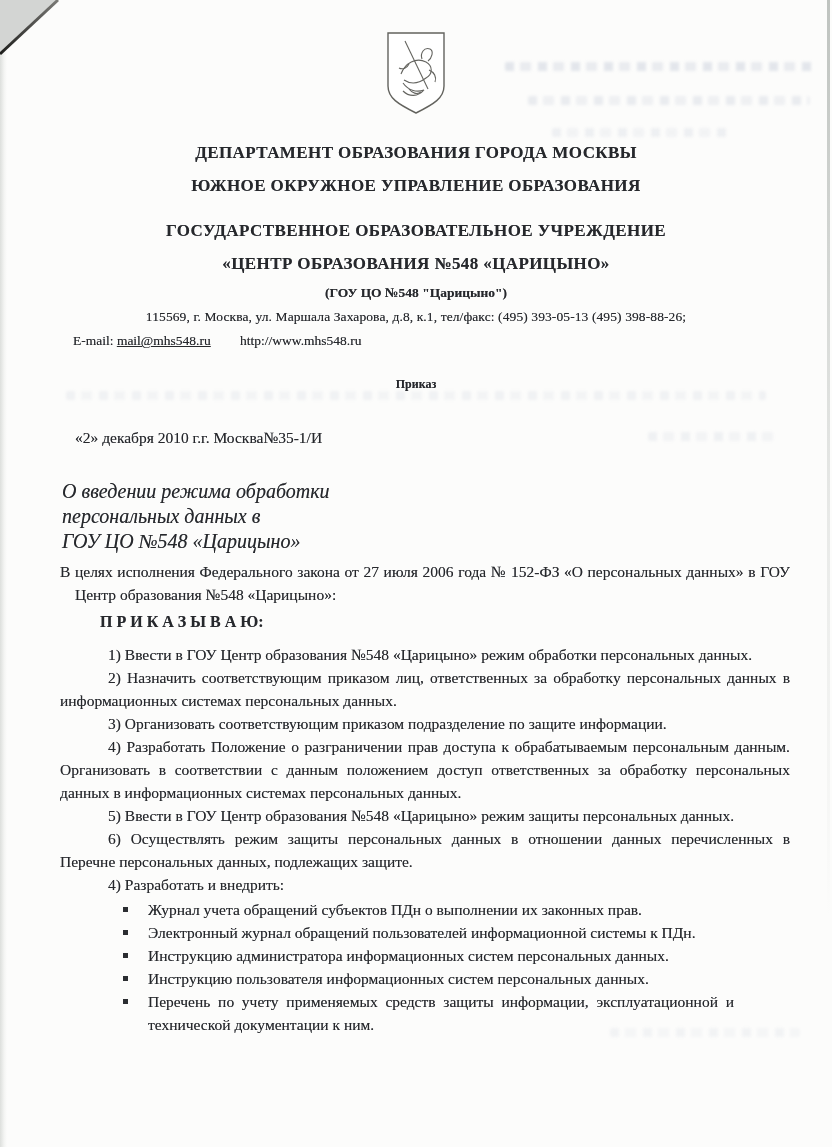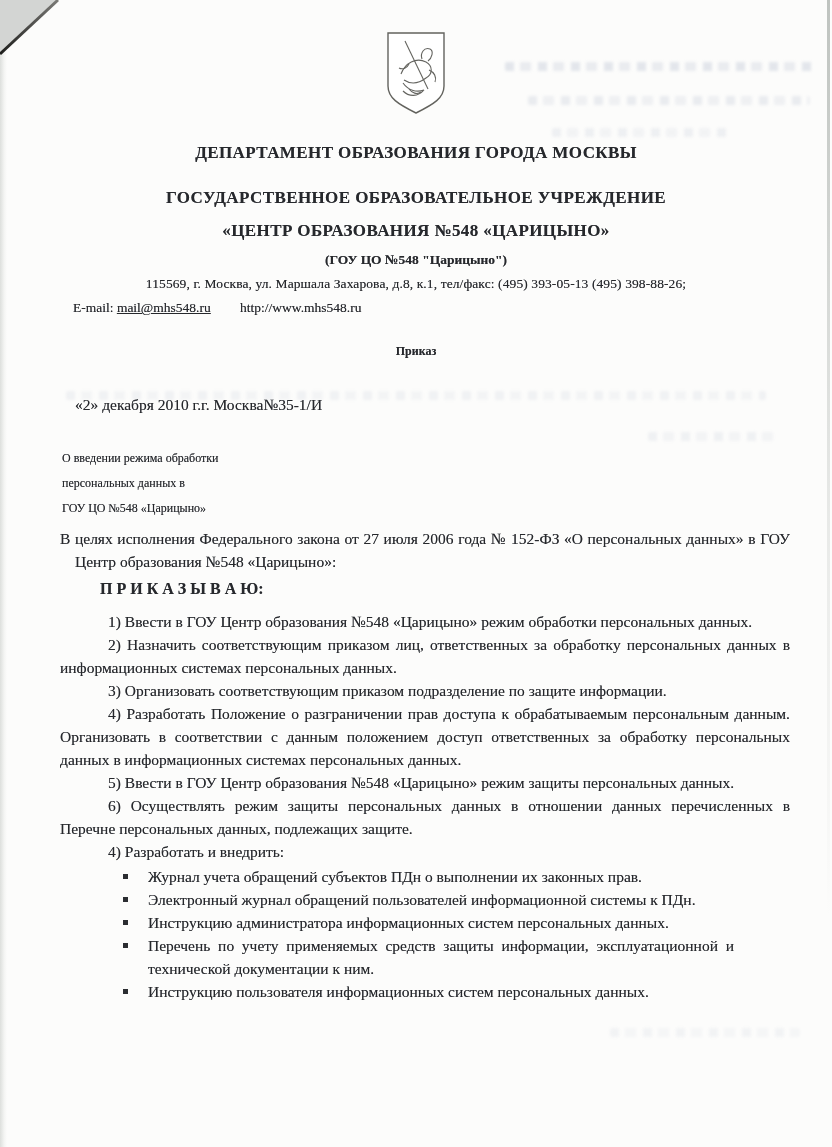--- a/index.html
+++ b/index.html
@@ -42,21 +42,21 @@
   .lh-address { text-align: center; font-size: 13.5px; line-height: 24px; letter-spacing: 0.1px; }
   .lh-email { font-size: 13.5px; line-height: 24px; padding-left: 73px; }
   .lh-email .email-link { text-decoration: underline; }
   .lh-email .site { margin-left: 26px; }
   
   .doc-title { text-align: center; font-weight: bold; font-size: 12px; line-height: 26px; margin-top: 18px; }
   .date-row {
     display: flex; justify-content: flex-start;
     margin: 30px 48px 0 75px; font-size: 15.5px; line-height: 22px;
   }
-  .subject { margin: 30px 60px 0 62px; font-size: 12px; line-height: 25px; }
+  .subject { margin: 30px 60px 0 62px; font-size: 20px; line-height: 25px; font-style: italic; }
   .body-text { margin: 0 42px 0 60px; font-size: 15.5px; line-height: 23px; text-align: justify; }
   .preamble { margin-top: 6px; padding-left: 15px; text-indent: -15px; }
   .order-word { font-weight: bold; font-size: 16px; margin: 3px 42px 0 100px; line-height: 26px; }
   .items { margin-top: 8px; }
   .item { text-indent: 48px; }
   ul.subitems { margin: 2px 0 0 148px; padding: 0; width: 586px; list-style: none; }
   ul.subitems li {
     position: relative; font-size: 15.5px; line-height: 23px; text-align: justify;
   }
   ul.subitems li .sq {
@@ -98,20 +98,21 @@
         <path d="M37 29 C35 23 39 17 45 19 C49 21 47 28 43 31"></path>
         <path d="M14 38 C18 40 22 38 24 34"></path>
         <path d="M18 53 C23 60 31 63 39 60 C33 67 24 67 18 61"></path>
         <path d="M24 59 C27 63 32 65 36 62"></path>
         <path d="M44 40 C49 42 52 47 50 52"></path>
       </g>
     </svg>
   </div>
 
   <div class="lh-line">ДЕПАРТАМЕНТ ОБРАЗОВАНИЯ ГОРОДА МОСКВЫ</div>
+  <div class="lh-line">ЮЖНОЕ ОКРУЖНОЕ УПРАВЛЕНИЕ ОБРАЗОВАНИЯ</div>
   <div class="lh-gap"></div>
   <div class="lh-line">ГОСУДАРСТВЕННОЕ ОБРАЗОВАТЕЛЬНОЕ УЧРЕЖДЕНИЕ</div>
   <div class="lh-line">«ЦЕНТР ОБРАЗОВАНИЯ №548 «ЦАРИЦЫНО»</div>
   <div class="lh-short">(ГОУ ЦО №548 "Царицыно")</div>
   <div class="lh-address">115569, г. Москва, ул. Маршала Захарова, д.8, к.1, тел/факс: (495) 393-05-13 (495) 398-88-26;</div>
   <div class="lh-email">
     <span>E-mail:</span>
     <span class="email-link">mail@mhs548.ru</span>
     <span class="site">http://www.mhs548.ru</span>
   </div>
@@ -139,17 +140,17 @@
     <div class="body-text item">4) Разработать Положение о разграничении прав доступа к обрабатываемым персональным данным. Организовать в соответствии с данным положением доступ ответственных за обработку персональных данных в информационных системах персональных данных.</div>
     <div class="body-text item">5) Ввести в ГОУ Центр образования №548 «Царицыно» режим защиты персональных данных.</div>
     <div class="body-text item">6) Осуществлять режим защиты персональных данных в отношении данных перечисленных в Перечне персональных данных, подлежащих защите.</div>
     <div class="body-text item">4) Разработать и внедрить:</div>
   </div>
 
   <ul class="subitems">
     <li><span class="sq"></span><span>Журнал учета обращений субъектов ПДн о выполнении их законных прав.</span></li>
     <li><span class="sq"></span><span>Электронный журнал обращений пользователей информационной системы к ПДн.</span></li>
     <li><span class="sq"></span><span>Инструкцию администратора информационных систем персональных данных.</span></li>
+    <li><span class="sq"></span><span>Инструкцию пользователя информационных систем персональных данных.</span></li>
     <li><span class="sq"></span><span>Перечень по учету применяемых средств защиты информации, эксплуатационной и технической документации к ним.</span></li>
-    <li><span class="sq"></span><span>Инструкцию пользователя информационных систем персональных данных.</span></li>
   </ul>
 
 </div>
 
 </body></html>

